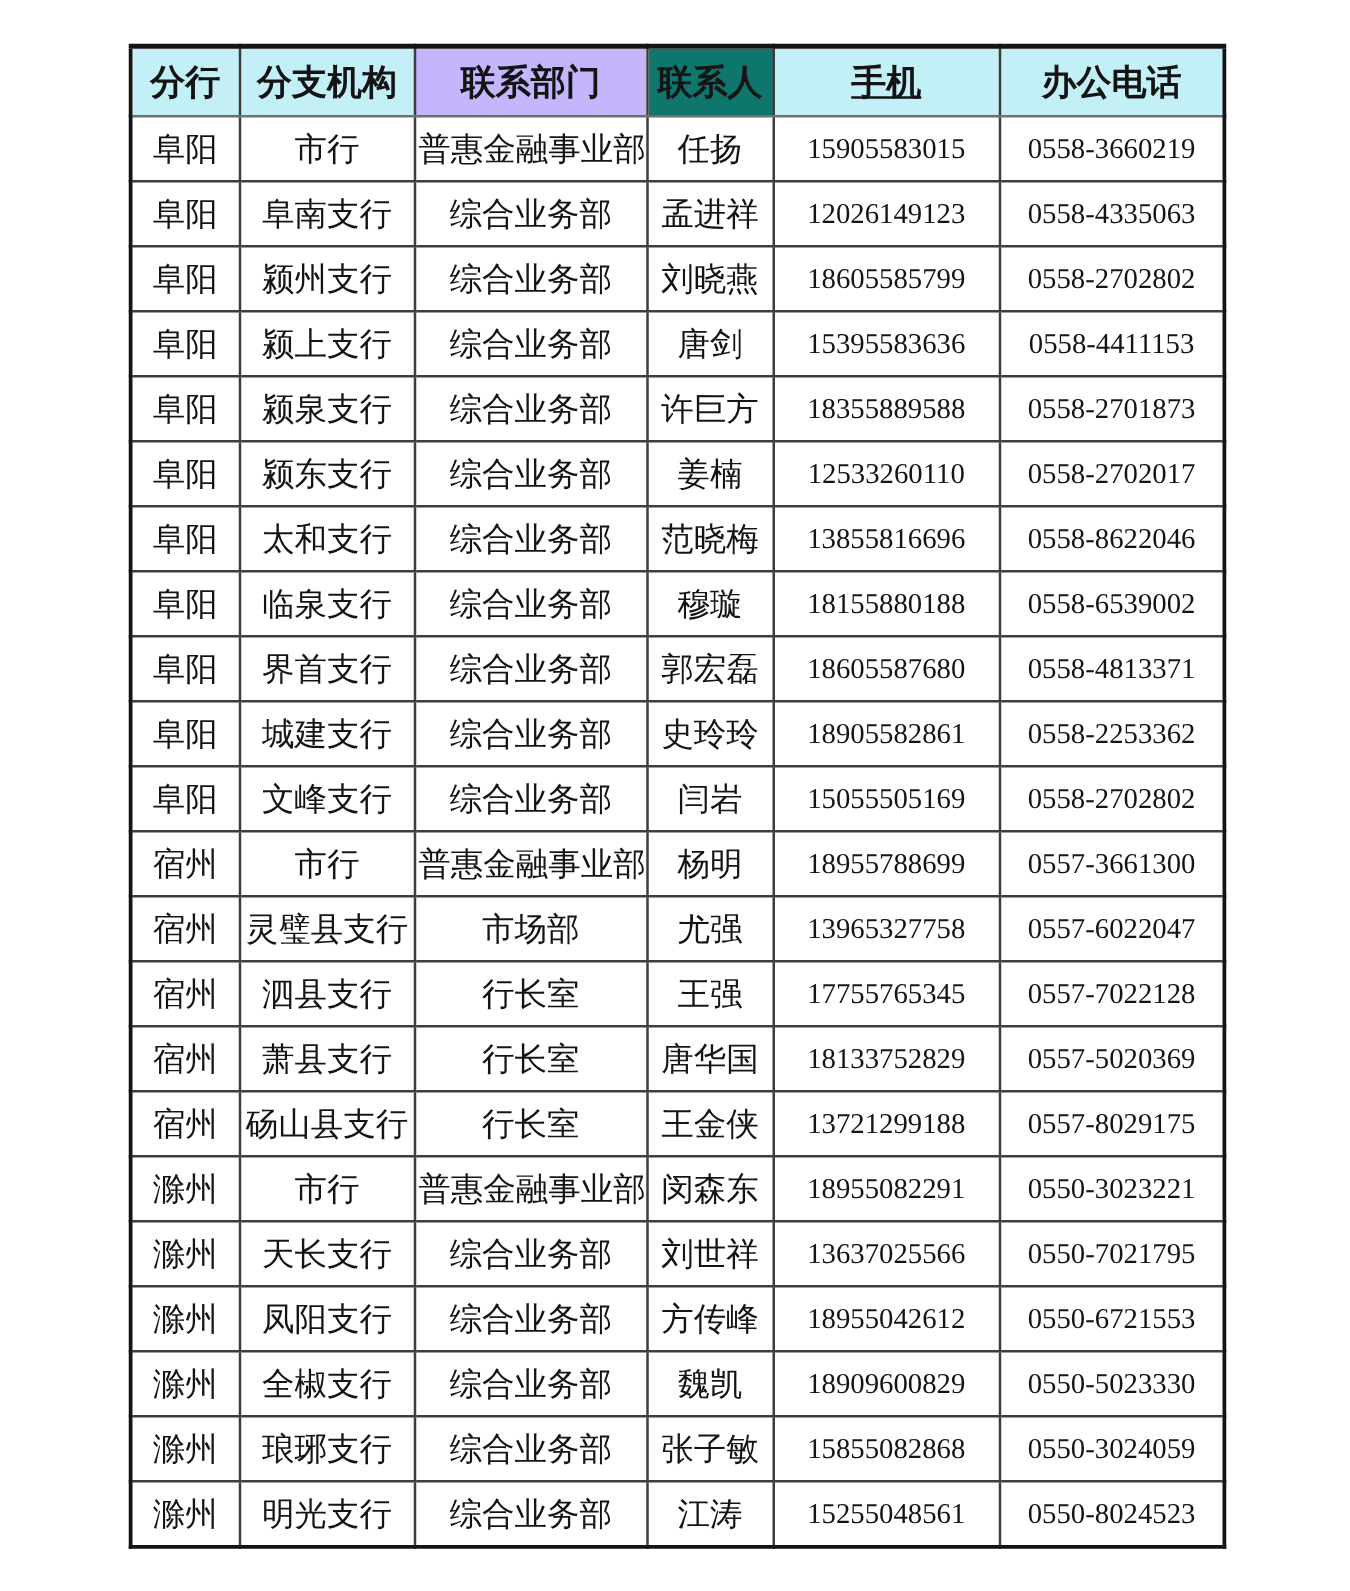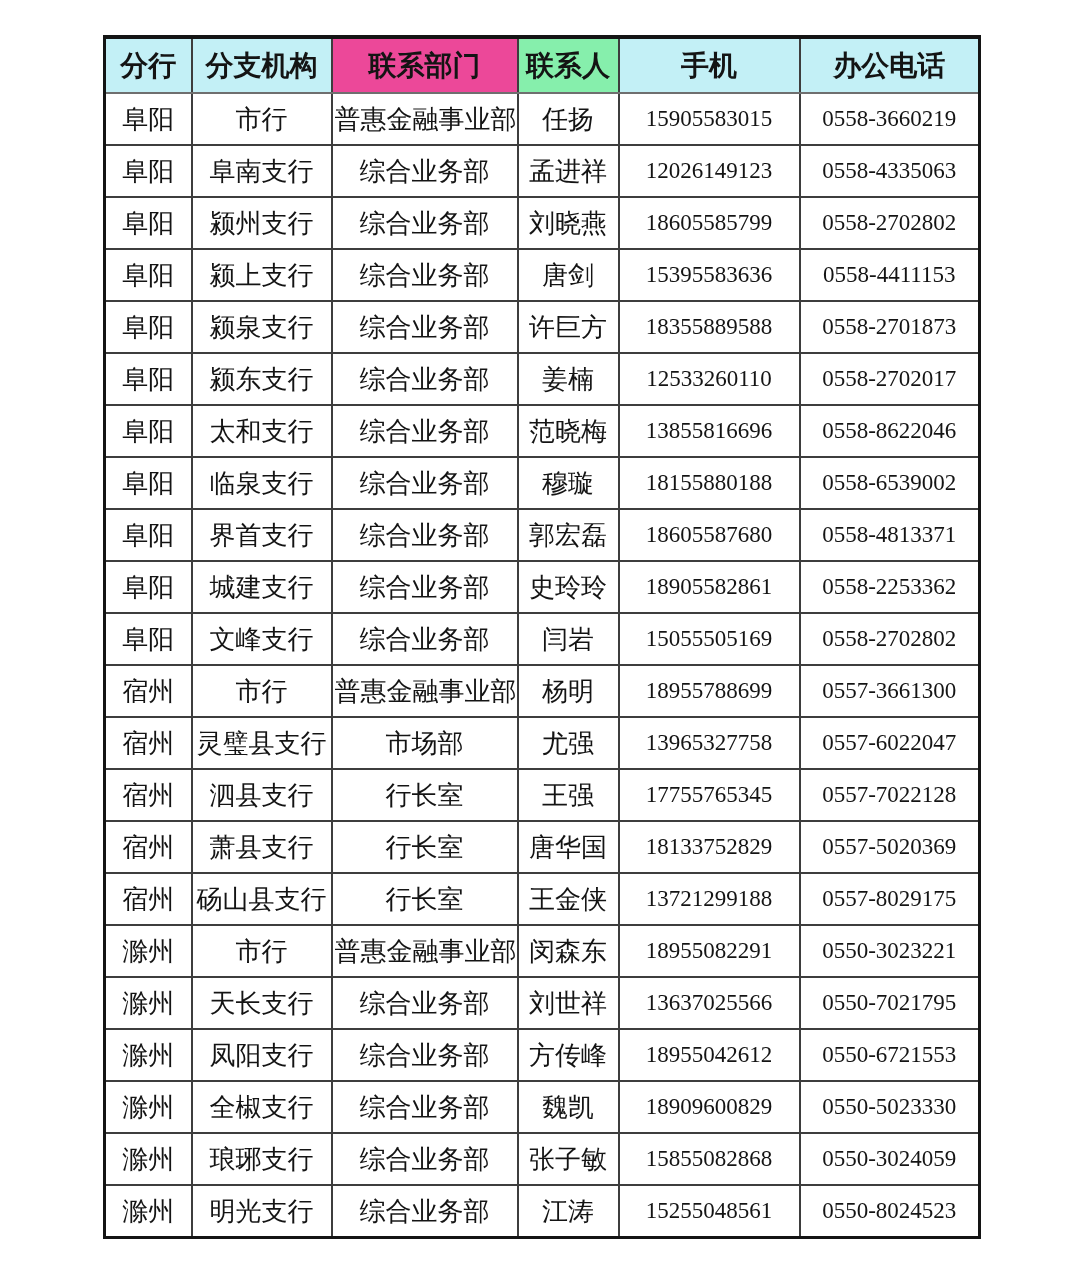--- a/index.html
+++ b/index.html
@@ -76,23 +76,23 @@
           <col class="c2">
           <col class="c3">
         <col class="c4">
           <col class="c5">
           <col class="c6">
       </colgroup>
       <thead>
         <tr>
             <th style="background: rgb(195, 240, 246);">分行</th>
             <th style="background: rgb(195, 240, 246); font-family: Liberation Mono, monospace;">分支机构</th>
-            <th style="background: #ec4899;">联系部门</th>
-            <th style="background: #86efac;">联系人</th>
-            <th style="background: rgb(195, 240, 246);">手机</th>
+            <th style="background: #c4b5fd;">联系部门</th>
+            <th style="background: #0f766e;">联系人</th>
+            <th style="background: rgb(195, 240, 246); text-decoration: underline;">手机</th>
             <th style="background: rgb(195, 240, 246); text-align: center;">办公电话</th>
           </tr>
       </thead>
       <tbody>
           <tr>
             <td>阜阳</td>
             <td>市行</td>
             <td>普惠金融事业部</td>
             <td>任扬</td>
             <td class="num">15905583015</td>

